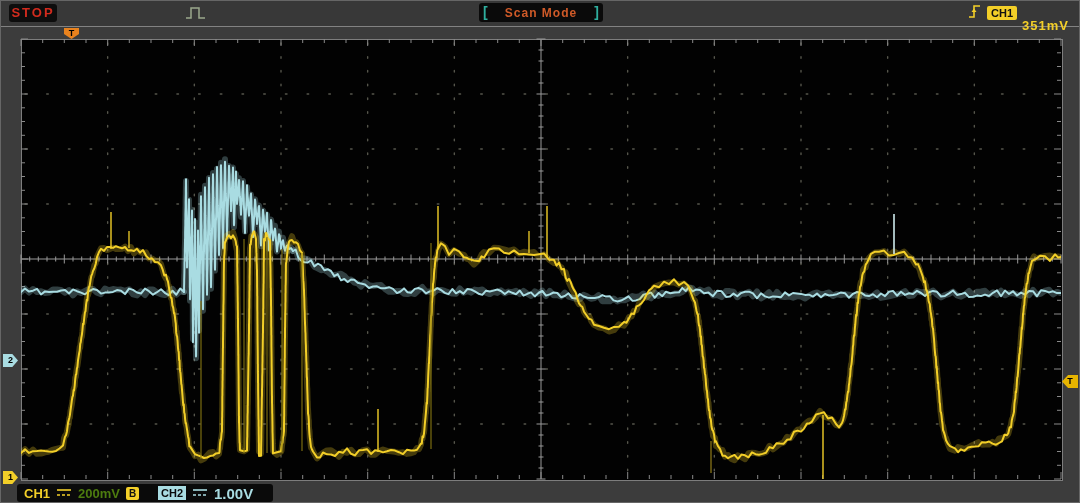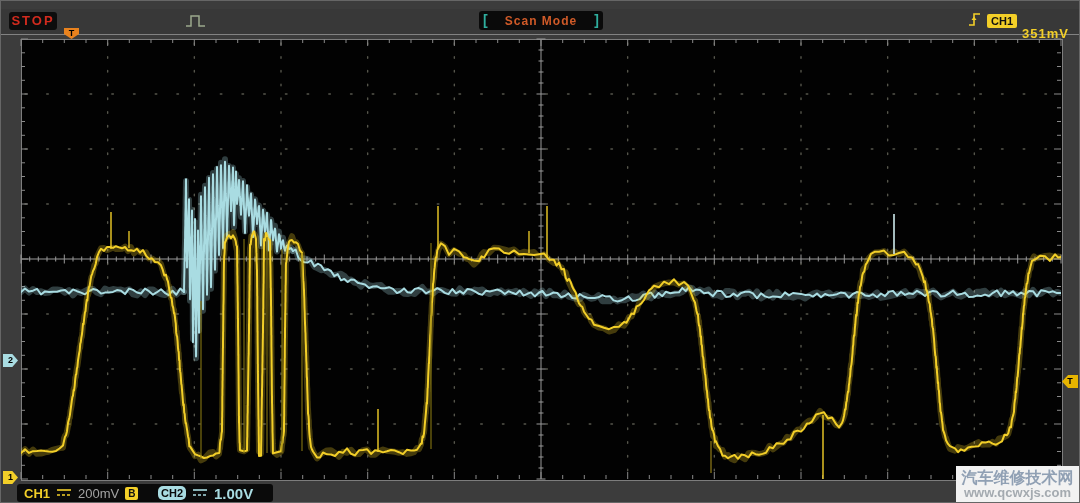--- a/index.html
+++ b/index.html
@@ -2,21 +2,21 @@
 <html><head>
 <meta charset="utf-8">
 <style>
   html,body{margin:0;padding:0;background:#222;}
   .screen{
     position:relative;width:1080px;height:503px;overflow:hidden;
     background:#3c3c3c;font-family:"Liberation Sans",sans-serif;
     border:1px solid #666;box-sizing:border-box;
   }
   
-  .top-bar{position:absolute;left:0;top:8px;width:100%;height:25px;background:#383838;border-bottom:1px solid #828282;}
+  .top-bar{position:absolute;left:0;top:0;width:100%;height:25px;background:#383838;border-bottom:1px solid #828282;}
   .stop-box{position:absolute;left:8px;top:3px;width:48px;height:18px;background:#0d0d0d;border-radius:3px;
     color:#d22b1e;font-size:13px;font-weight:bold;letter-spacing:2px;text-align:center;line-height:18px;}
   .pulse-icon{position:absolute;left:184px;top:4px;}
   .scan-box{position:absolute;left:478px;top:2px;width:124px;height:19px;background:#0a0a0a;border-radius:3px;
     display:flex;align-items:center;justify-content:space-between;padding:0 4px;box-sizing:border-box;}
   .scan-bracket{color:#2fae9e;font-size:14px;font-weight:bold;line-height:17px;}
   .scan-label{color:#cf5a28;font-size:12px;font-weight:bold;letter-spacing:1px;}
   .trig-readout{position:absolute;right:10px;top:3px;height:18px;display:flex;align-items:center;gap:5px;}
   .trig-src-badge{background:#f3cf28;color:#111;font-size:11px;font-weight:bold;padding:1px 4px;border-radius:2px;}
   .trig-val{color:#f3cf28;font-size:13px;font-weight:bold;letter-spacing:1px;margin-top:24px;}
@@ -33,22 +33,22 @@
     clip-path:polygon(0 0,62% 0,100% 50%,62% 100%,0 100%);}
   .marker-trig-lvl{left:1061px;top:374px;width:16px;height:13px;background:#e6b400;line-height:13px;
     clip-path:polygon(100% 0,38% 0,0 50%,38% 100%,100% 100%);}
   
   .bottom-bar{position:absolute;left:0;top:480px;width:100%;height:23px;background:#3c3c3c;}
   .ch-box{position:absolute;top:3px;height:18px;background:#0a0a0a;border-radius:3px;
     display:flex;align-items:center;gap:6px;padding:0 7px;}
   .ch1-box{left:16px;width:126px;}
   .ch2-box{left:150px;width:108px;}
   .ch-label-1{color:#f3cf28;font-size:13px;font-weight:bold;}
-  .ch-label-2{background:#a9dce2;color:#0a0a0a;font-size:11px;font-weight:bold;padding:0 3px;border-radius:5px;line-height:14px;}
-  .ch-scale-1{color:#a3a3a3;font-size:13px;font-weight:normal;}
+  .ch-label-2{background:#a9dce2;color:#0a0a0a;font-size:11px;font-weight:bold;padding:0 3px;border-radius:0;line-height:14px;}
+  .ch-scale-1{color:#4d7c0f;font-size:13px;font-weight:bold;}
   .ch-scale-2{color:#a9dce2;font-size:15px;font-weight:bold;}
   .bw-badge{background:#f3cf28;color:#111;font-size:10px;font-weight:bold;padding:0 3px;border-radius:2px;line-height:13px;}
   
   .watermark{position:absolute;right:0;bottom:0;width:123px;height:36px;background:#f2f2f2;z-index:6;
     display:flex;flex-direction:column;align-items:center;justify-content:center;}
   .wm-name{color:#90a0b4;font-size:16px;font-weight:bold;letter-spacing:0px;line-height:17px;white-space:nowrap;}
   .wm-url{color:#a4aab0;font-size:13px;font-weight:bold;line-height:14px;white-space:nowrap;}
 </style>
 </head>
 <body>
@@ -167,18 +167,14 @@
       <span>
         <svg width="16" height="11" viewBox="0 0 16 11">
           <line x1="1" y1="3" x2="15" y2="3" stroke="#a9dce2" stroke-width="1.6"></line>
           <line x1="1" y1="8" x2="15" y2="8" stroke="#a9dce2" stroke-width="1.6" stroke-dasharray="3 2"></line>
         </svg>
       </span>
       <span class="ch-scale-2">1.00V</span>
     </div>
   </div>
 
-  <div class="watermark">
-    <span class="wm-name">汽车维修技术网</span>
-    <span class="wm-url">www.qcwxjs.com</span>
-  </div>
 
 </div>
 
 </body></html>

